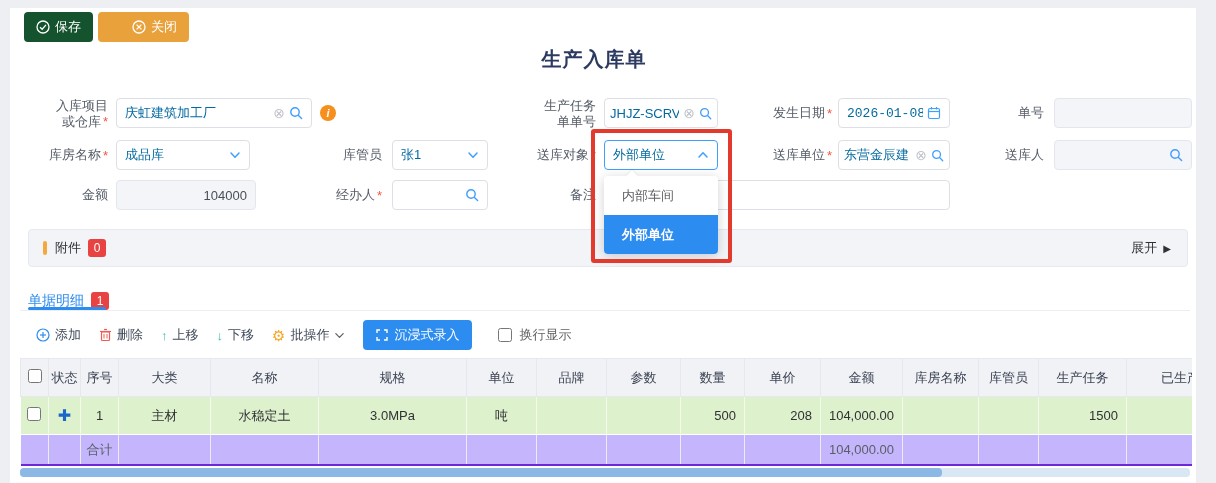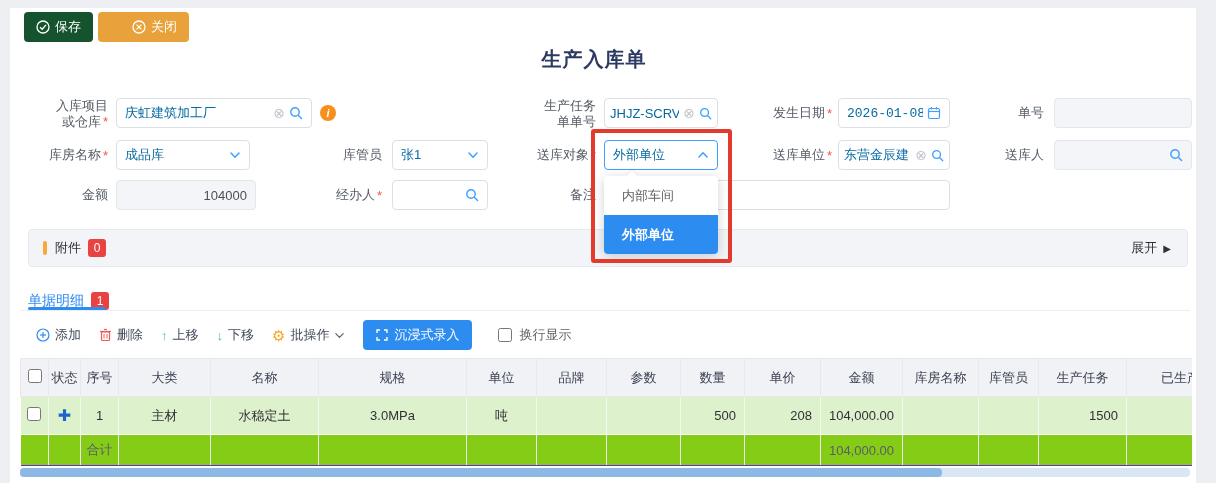--- a/index.html
+++ b/index.html
@@ -61,21 +61,21 @@
   .cb-label { color:#606266; }
   .wrap-box { display:flex; align-items:center; gap:7px; margin-left:8px;}
 
   
   .grid-clip { left:20px; top:358px; width:1172px; height:108px; overflow:hidden; }
   table.grid { border-collapse:collapse; table-layout:fixed; width:1240px; font-size:13px; }
   .grid th { background:#f1f2f6; color:#3c4353; font-weight:normal; height:38px; border:1px solid #e6e8ee; border-left:none; }
   .grid th:first-child { border-left:1px solid #e6e8ee; }
   .grid td { height:38px; text-align:center; }
   .grid tr.data td { background:#def1cd; border-right:1px solid #f2faeb; border-bottom:1px solid #fff; color:#303133;}
-  .grid tr.total td { background:#84cc16; border-right:1px solid #ebedf2; border-bottom:3px solid #6d28d9; height:32px; color:#5a5f66;}
+  .grid tr.total td { background:#c4b5fd; border-right:1px solid #ebedf2; border-bottom:5px solid #6d28d9; height:32px; color:#5a5f66;}
   .grid td.r { text-align:right; padding-right:8px; }
   .grid .total-amt { color:#8a8f99; }
   .plus { color:#1a66c9; font-weight:bold; font-size:16px; line-height:1; cursor:pointer;}
 
   
   .hscroll-track { left:20px; top:468px; width:1170px; height:9px; background:#d9e6f4; border-radius:4px;}
   .hscroll-thumb { left:20px; top:468px; width:922px; height:9px; background:#8cb8e6; border-radius:4px; cursor:grab;}
 </style>
 </head>
 <body>

